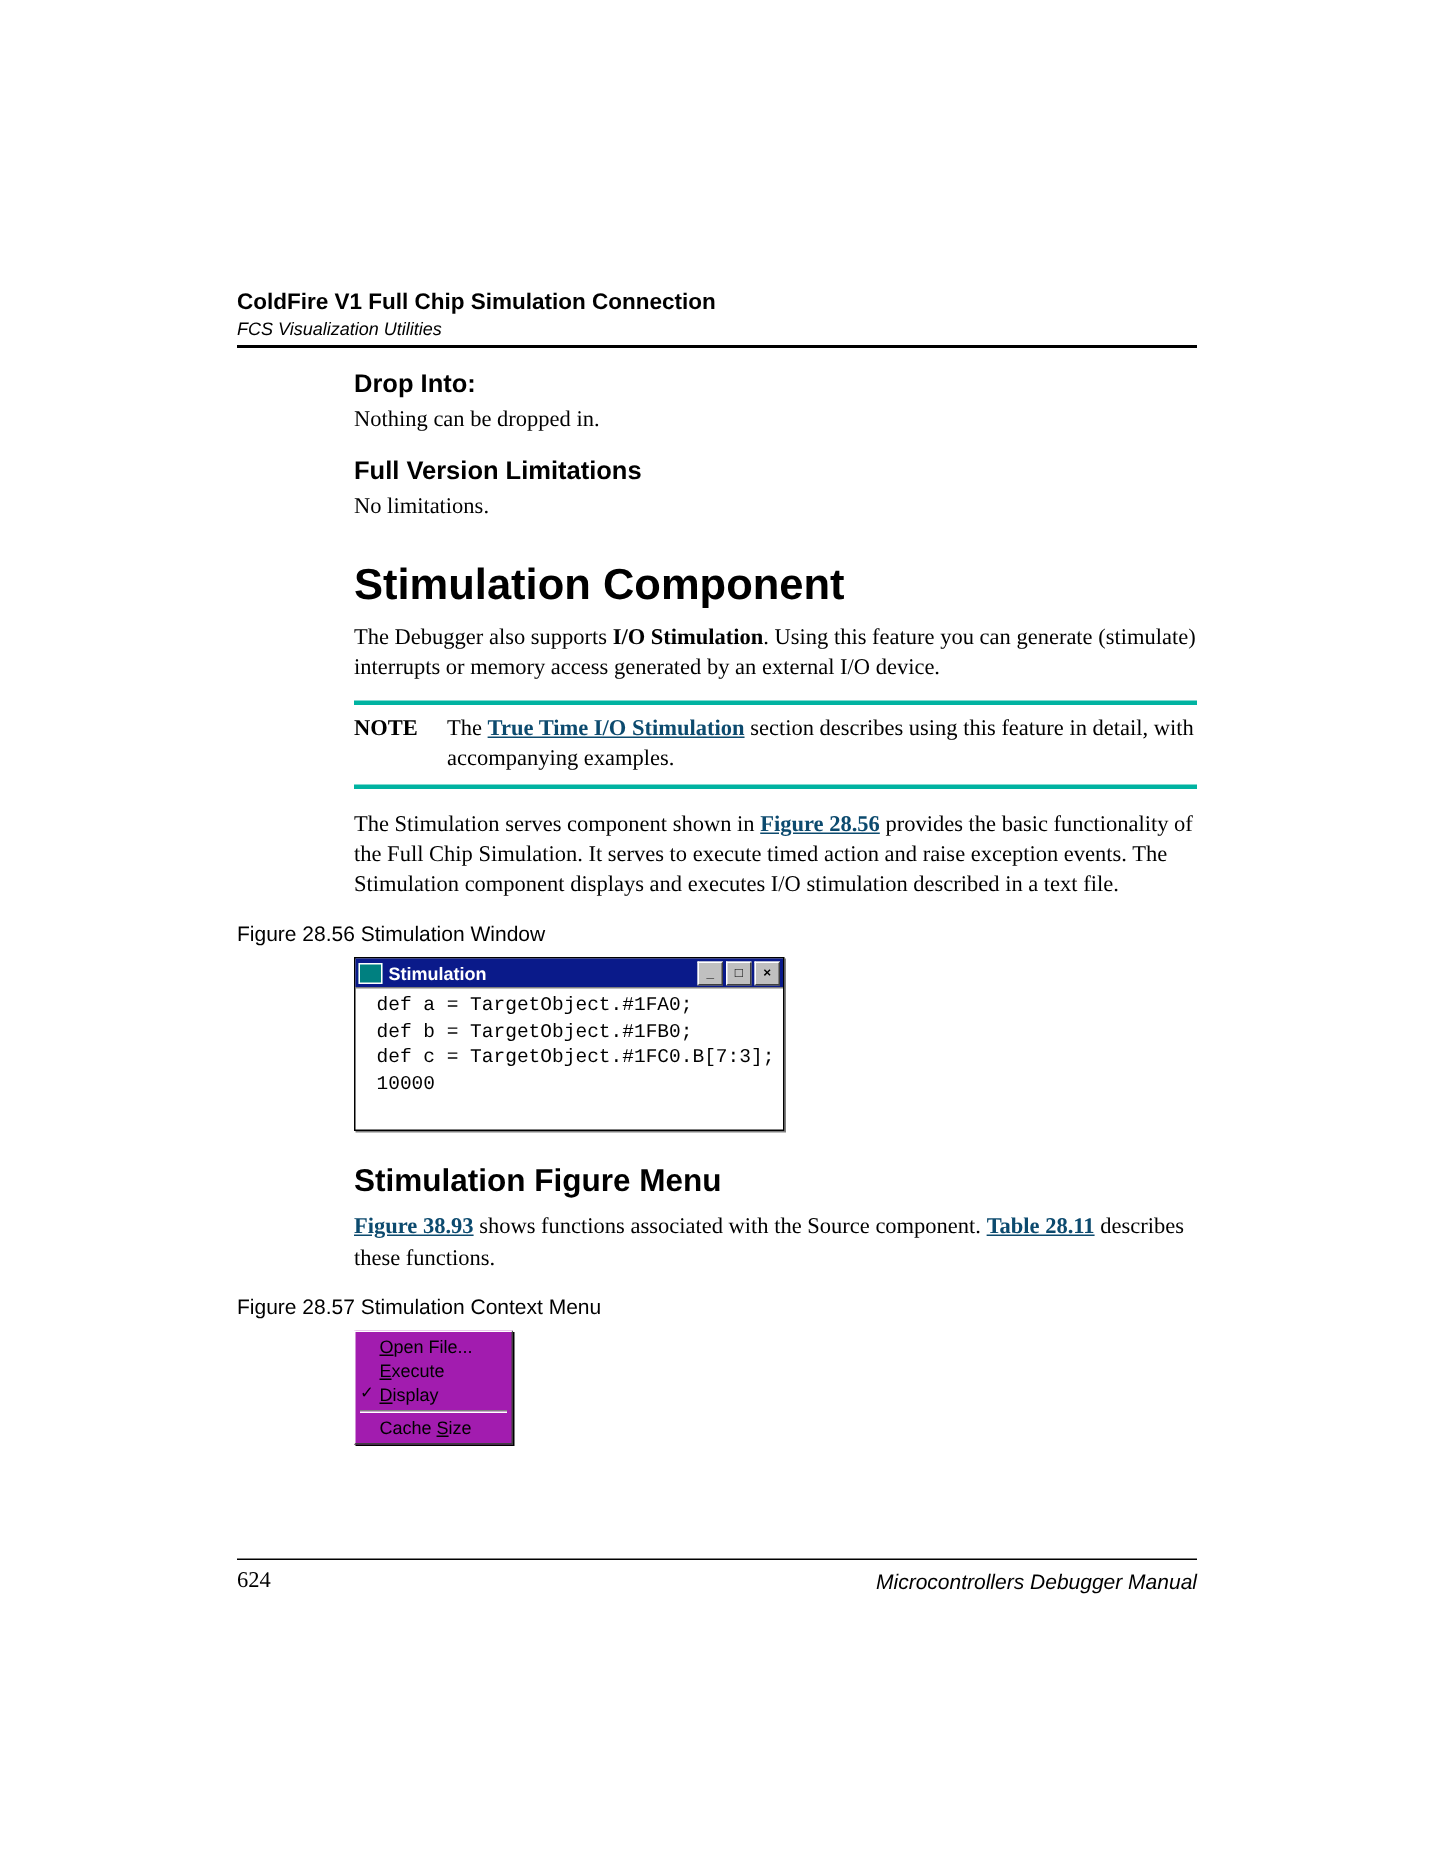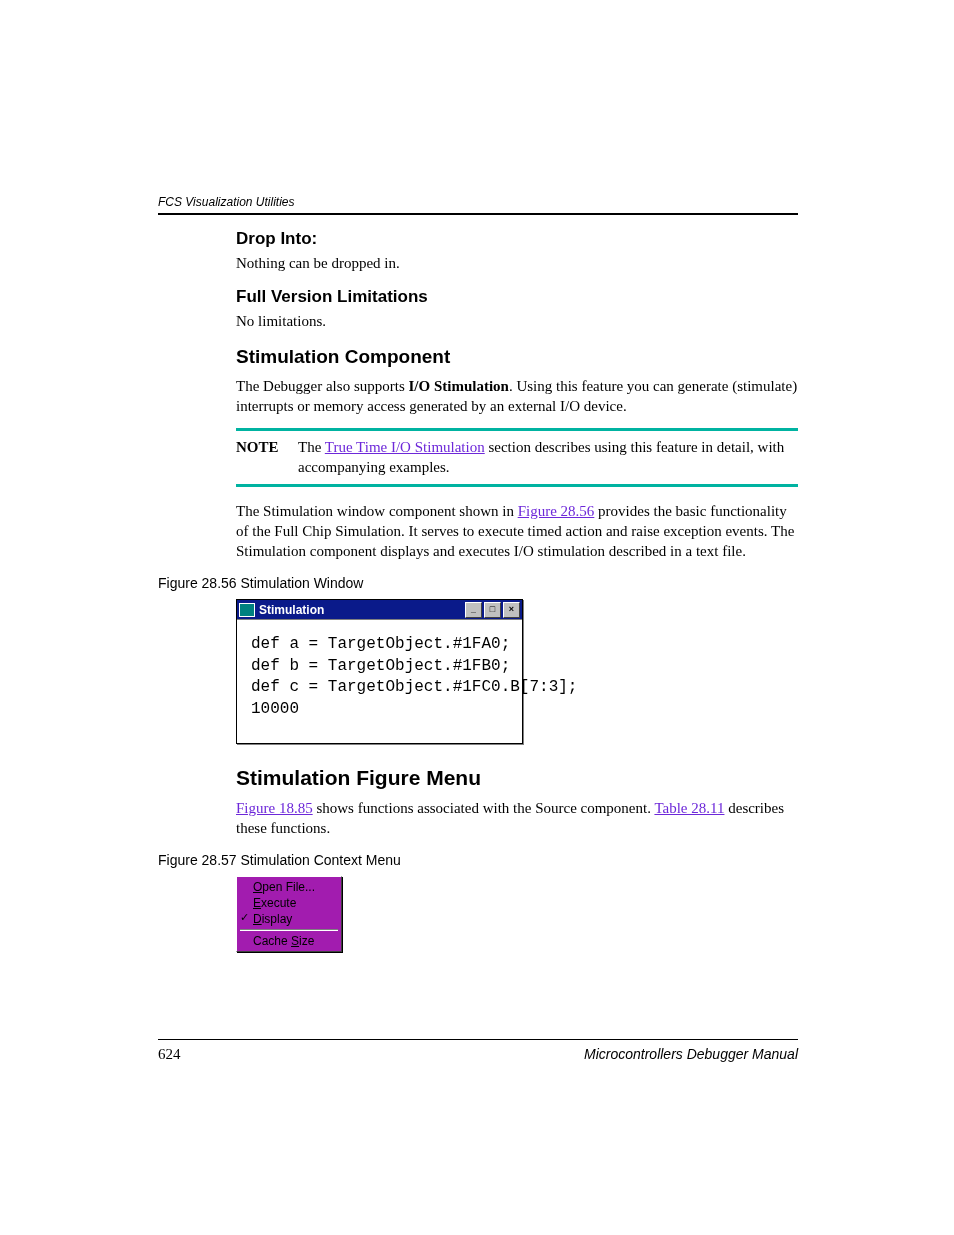--- a/index.html
+++ b/index.html
@@ -40,36 +40,36 @@
   }
   .h3 {
     font-family: Arial, Helvetica, sans-serif;
     font-weight: bold;
     font-size: 17px;
     margin: 4px 0 4px 0;
   }
   .h2 {
     font-family: Arial, Helvetica, sans-serif;
     font-weight: bold;
-    font-size: 19px;
-    margin: 14px 0 8px 0;
+    font-size: 29px;
+    margin: 25px 0 8px 0;
   }
   .h2b {
     font-family: Arial, Helvetica, sans-serif;
     font-weight: bold;
     font-size: 21px;
     margin: 22px 0 8px 0;
   }
   .body {
     font-size: 15px;
     line-height: 1.35;
     margin: 0 0 12px 0;
   }
   .body .bold { font-weight: bold; }
-  .link { color: #6d28d9; text-decoration: underline; cursor: pointer; }
+  .link { color: #0c4a6e; text-decoration: underline; cursor: pointer; font-weight: bold; }
   .note-box {
     border-top: 3px solid #00b3a1;
     border-bottom: 3px solid #00b3a1;
     padding: 6px 0;
     margin: 6px 0 14px 0;
     display: flex;
     font-size: 15px;
     line-height: 1.35;
   }
   .note-label {
@@ -119,23 +119,23 @@
     border: 1px solid #fff;
     border-right-color: #404040;
     border-bottom-color: #404040;
     font-size: 9px;
     line-height: 12px;
     text-align: center;
     color: #000;
     font-family: Arial, sans-serif;
   }
   .stim-body {
-    padding: 14px 10px 22px 14px;
+    padding: 2px 10px 22px 14px;
     font-family: "Courier New", monospace;
-    font-size: 16px;
+    font-size: 13px;
     line-height: 1.35;
     border-top: 1px solid #808080;
     white-space: pre;
   }
 
   
   .ctx-menu {
     width: 100px;
     background: #a21caf;
     border: 1px solid #fff;
@@ -178,20 +178,21 @@
   .footer .manual {
     font-style: italic;
     font-family: Arial, Helvetica, sans-serif;
     font-size: 14px;
   }
 </style>
 </head>
 <body>
 
 <div class="page">
+  <div class="hdr-title">ColdFire V1 Full Chip Simulation Connection</div>
   <div class="hdr-sub">FCS Visualization Utilities</div>
   <hr class="hr">
 
   <div class="content">
 
     <div class="h3">Drop Into:</div>
     <p class="body">Nothing can be dropped in.</p>
 
     <div class="h3" style="margin-top:14px">Full Version Limitations</div>
     <p class="body">No limitations.</p>
@@ -202,21 +203,21 @@
     </p>
 
     <div class="note-box">
       <div class="note-label">NOTE</div>
       <div class="note-text">
         <span>The </span><span class="link">True Time I/O Stimulation</span><span> section describes using this feature in detail, with accompanying examples.</span>
       </div>
     </div>
 
     <p class="body">
-      <span>The Stimulation window component shown in </span><span class="link">Figure 28.56</span><span> provides the basic functionality of the Full Chip Simulation. It serves to execute timed action and raise exception events. The Stimulation component displays and executes I/O stimulation described in a text file.</span>
+      <span>The Stimulation serves component shown in </span><span class="link">Figure 28.56</span><span> provides the basic functionality of the Full Chip Simulation. It serves to execute timed action and raise exception events. The Stimulation component displays and executes I/O stimulation described in a text file.</span>
     </p>
 
     <div class="fig-caption outdent">Figure 28.56  Stimulation Window</div>
 
     <div class="stim-window">
       <div class="titlebar">
         <div class="appicon"></div>
         <div class="title-text">Stimulation</div>
         <div class="winbtns">
           <div class="winbtn">_</div>
@@ -225,21 +226,21 @@
         </div>
       </div>
       <div class="stim-body">def a = TargetObject.#1FA0;
 def b = TargetObject.#1FB0;
 def c = TargetObject.#1FC0.B[7:3];
 10000</div>
     </div>
 
     <div class="h2b">Stimulation Figure Menu</div>
     <p class="body">
-      <span></span><span class="link">Figure 18.85</span><span> shows functions associated with the Source component. </span><span class="link">Table 28.11</span><span> describes these functions.</span>
+      <span></span><span class="link">Figure 38.93</span><span> shows functions associated with the Source component. </span><span class="link">Table 28.11</span><span> describes these functions.</span>
     </p>
 
     <div class="fig-caption outdent">Figure 28.57  Stimulation Context Menu</div>
 
     <div class="ctx-menu">
       <div class="ctx-item"><span class="ul">O</span>pen File...</div>
       <div class="ctx-item"><span class="ul">E</span>xecute</div>
       <div class="ctx-item ctx-check"><span class="ul">D</span>isplay</div>
       <div class="ctx-sep"></div>
       <div class="ctx-item">Cache <span class="ul">S</span>ize</div>

